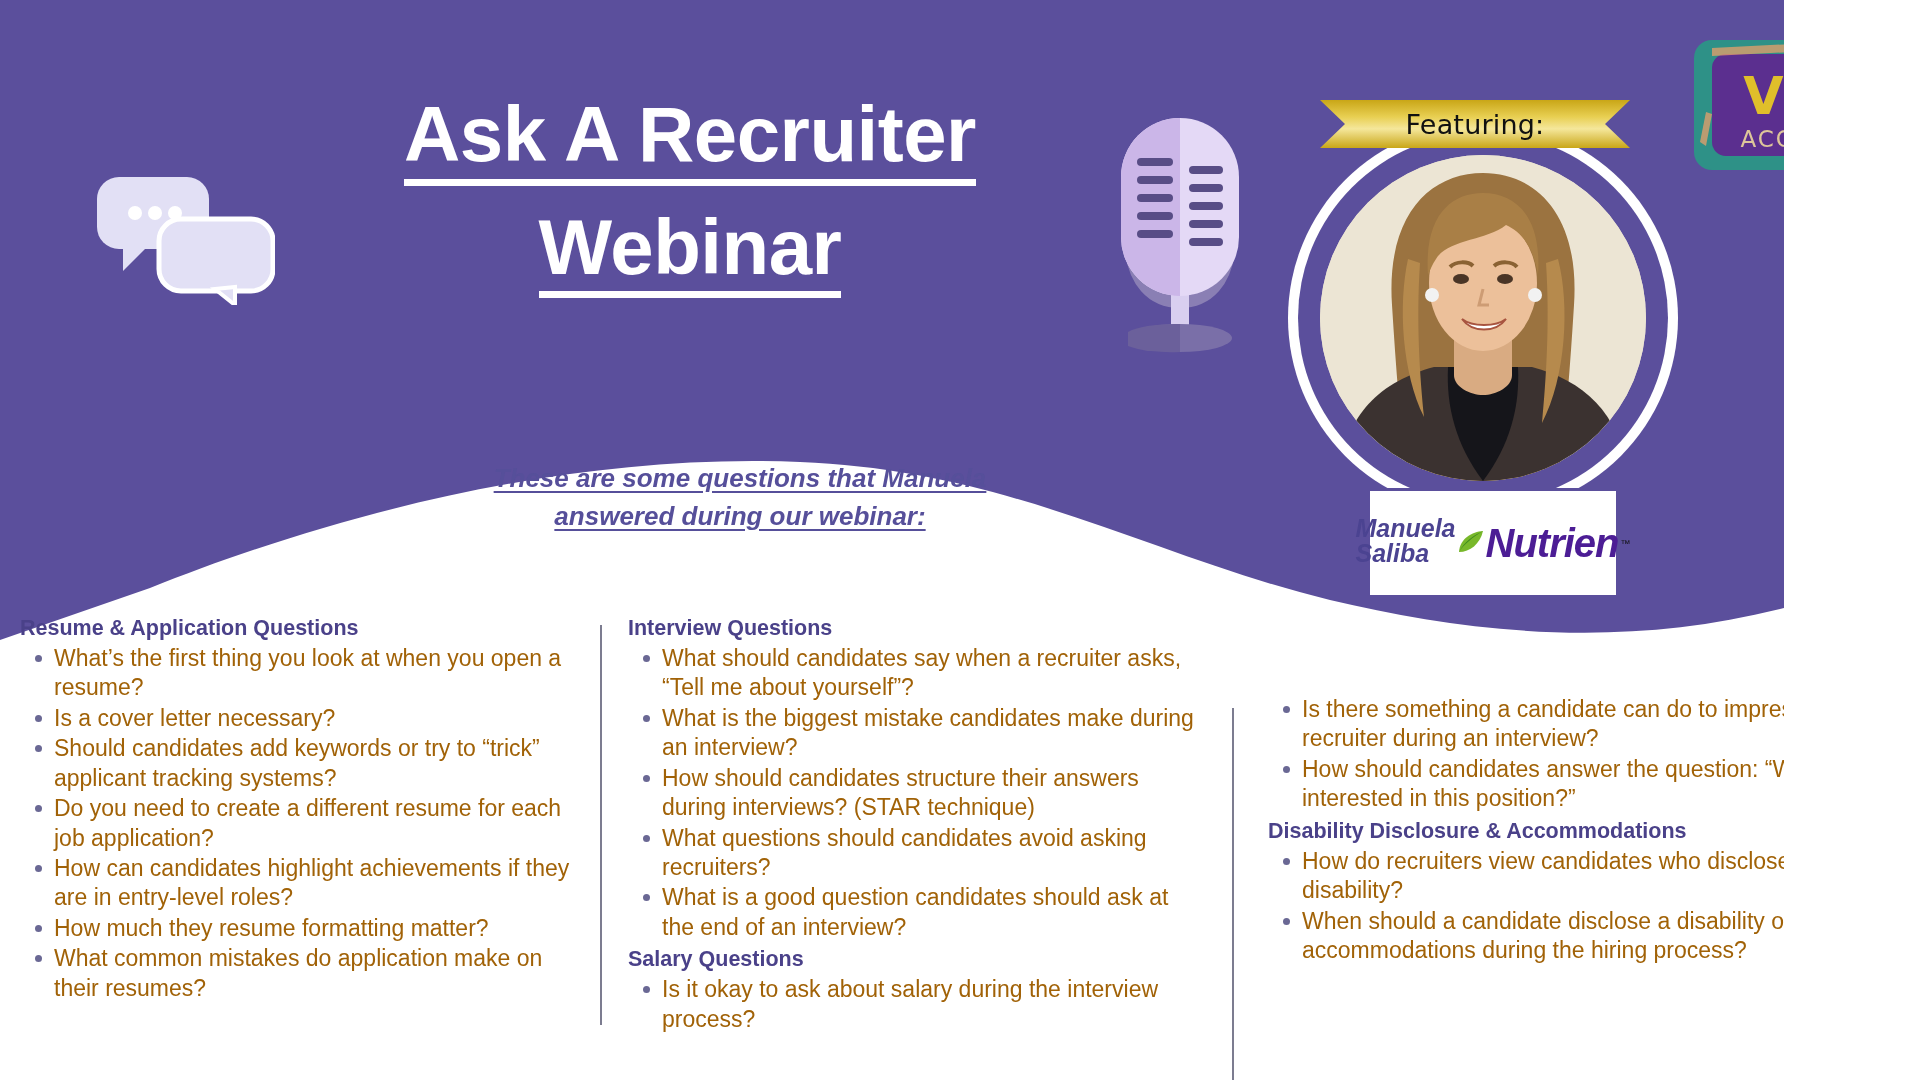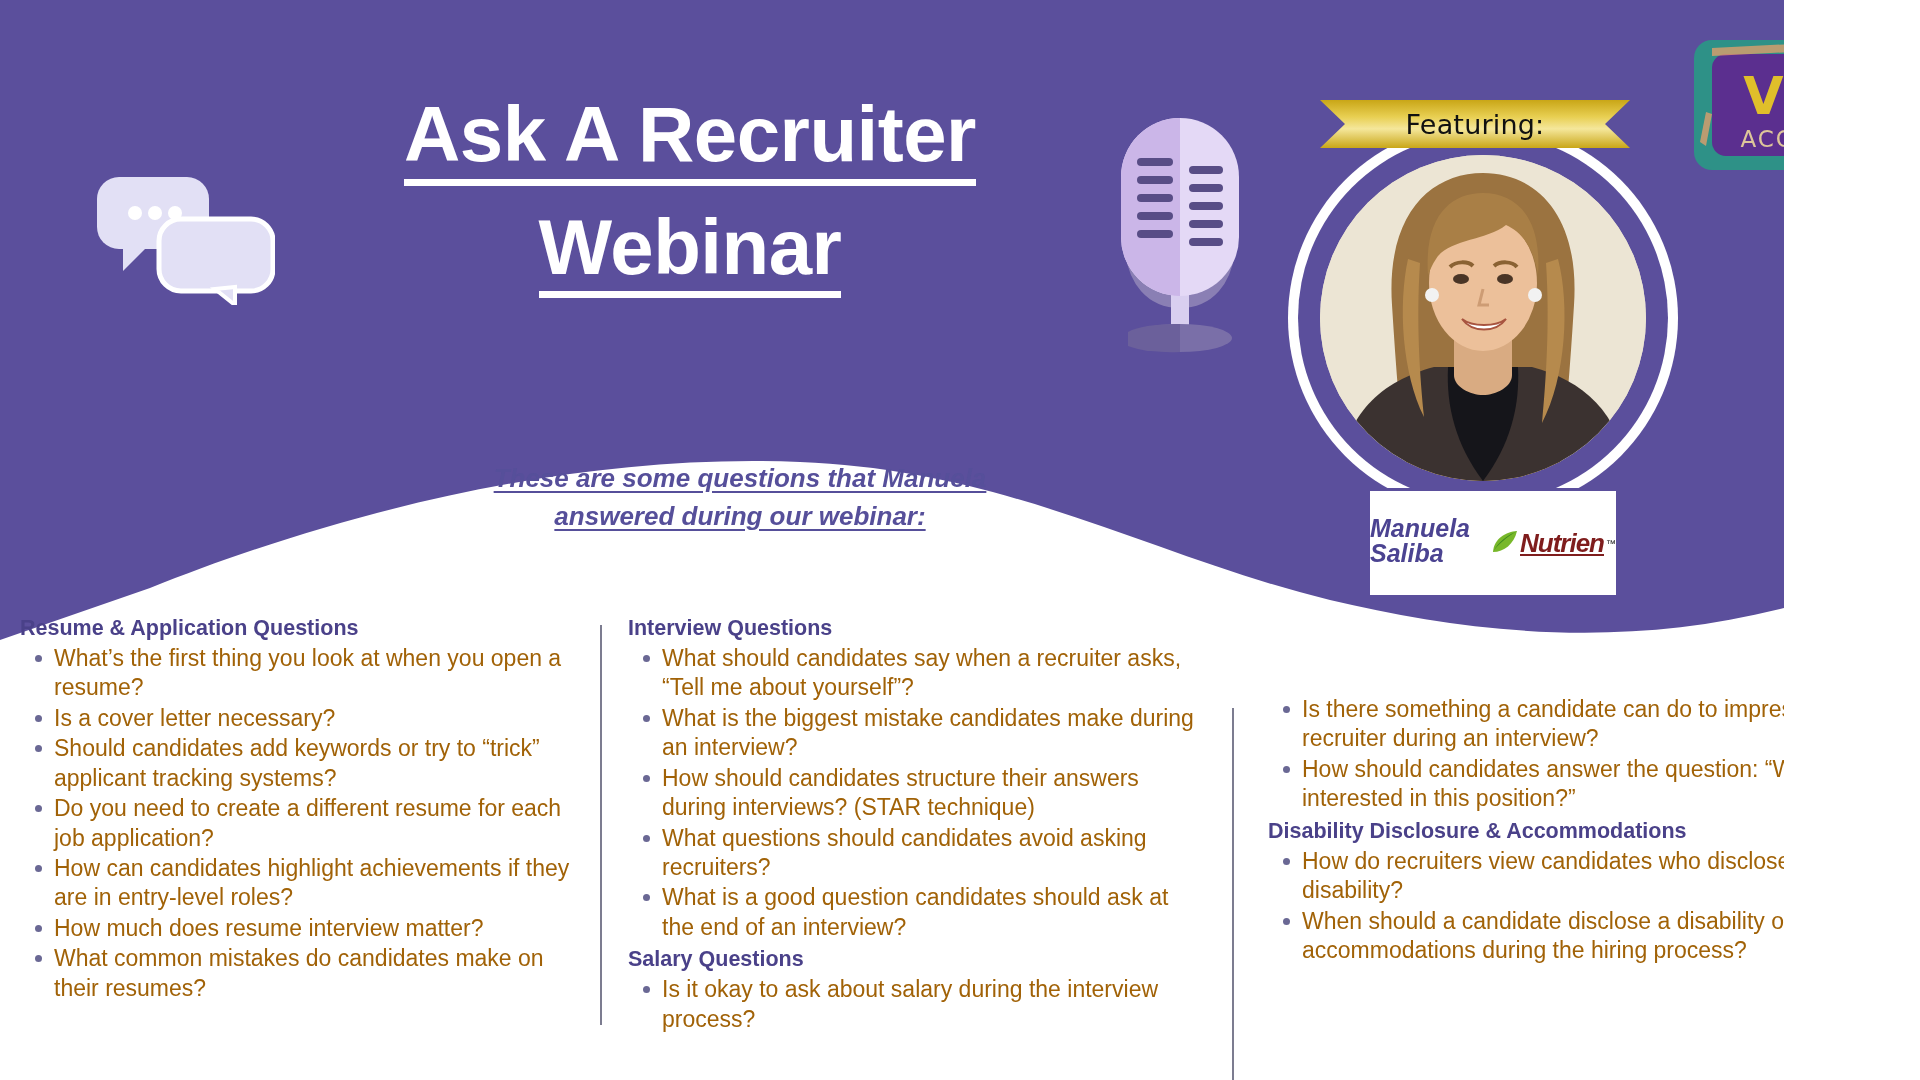--- a/index.html
+++ b/index.html
@@ -87,22 +87,22 @@
     background:#ffffff;border:3px solid #5b4f9c;z-index:11;
     display:flex;flex-direction:row;align-items:center;justify-content:center;
     box-sizing:border-box;
   }
   .speaker-name{
     color:#4b4391;font-size:25px;font-weight:700;font-style:italic;
     line-height:1;margin-bottom:4px;
   }
   .logo-row{display:flex;align-items:center;justify-content:center;}
   .logo-word{
-    font-size:26px;font-weight:700;font-style:italic;color:#7f1d1d;
-    letter-spacing:-1px;line-height:1;text-decoration:underline;
+    font-size:40px;font-weight:700;font-style:italic;color:#4c1d95;
+    letter-spacing:-1px;line-height:1;
   }
   .logo-tm{font-size:10px;color:#101010;vertical-align:super;margin-left:2px;}
 
   
   .vip{position:absolute;left:1672px;top:-8px;width:256px;height:210px;z-index:10;}
 
   
   .columns{position:absolute;left:0;top:600px;width:1920px;height:480px;z-index:4;}
 
   .col{position:absolute;box-sizing:border-box;}
@@ -291,22 +291,22 @@
 
     <div class="col col-1" id="col-0">
         <div class="sec-block">
           <h3 class="sec-head">Resume &amp; Application Questions</h3>
           <ul class="q-list">
             <li>What’s the first thing you look at when you open a resume?</li>
             <li>Is a cover letter necessary?</li>
             <li>Should candidates add keywords or try to “trick” applicant tracking systems?</li>
             <li>Do you need to create a different resume for each job application?</li>
             <li>How can candidates highlight achievements if they are in entry-level roles?</li>
-            <li>How much does resume interview matter?</li>
-            <li>What common mistakes do candidates make on their resumes?</li>
+            <li>How much they resume formatting matter?</li>
+            <li>What common mistakes do application make on their resumes?</li>
           </ul>
         </div>
       </div>
     <div class="col col-2" id="col-1">
         <div class="sec-block">
           <h3 class="sec-head">Interview Questions</h3>
           <ul class="q-list">
             <li>What should candidates say when a recruiter asks, “Tell me about yourself”?</li>
             <li>What is the biggest mistake candidates make during an interview?</li>
             <li>How should candidates structure their answers during interviews? (STAR technique)</li>

